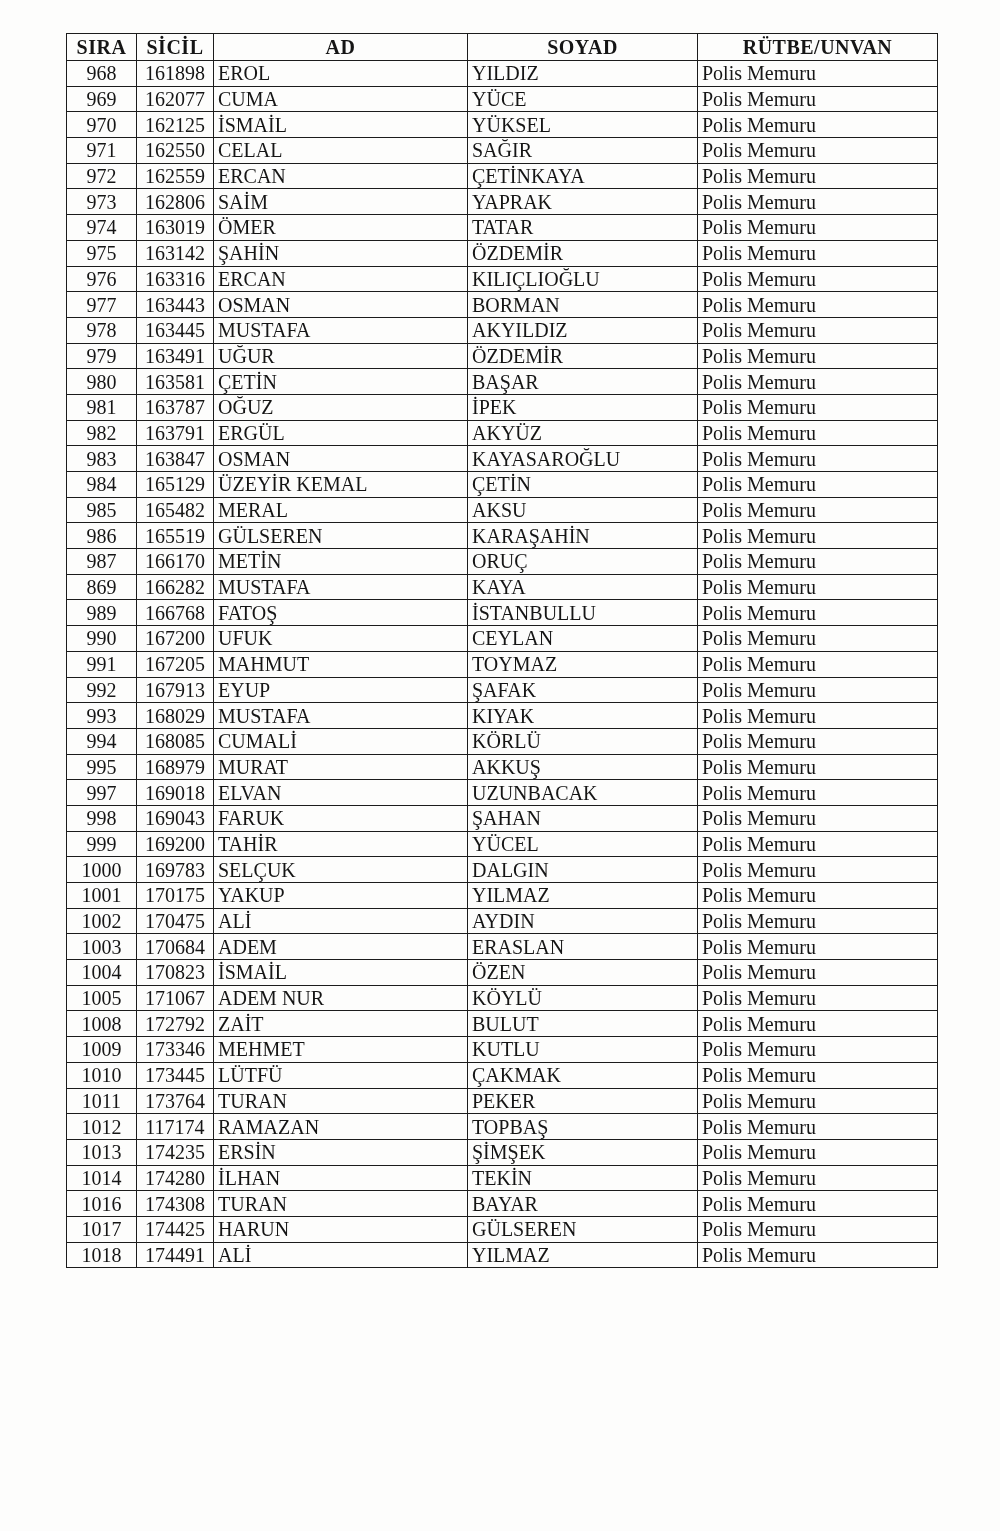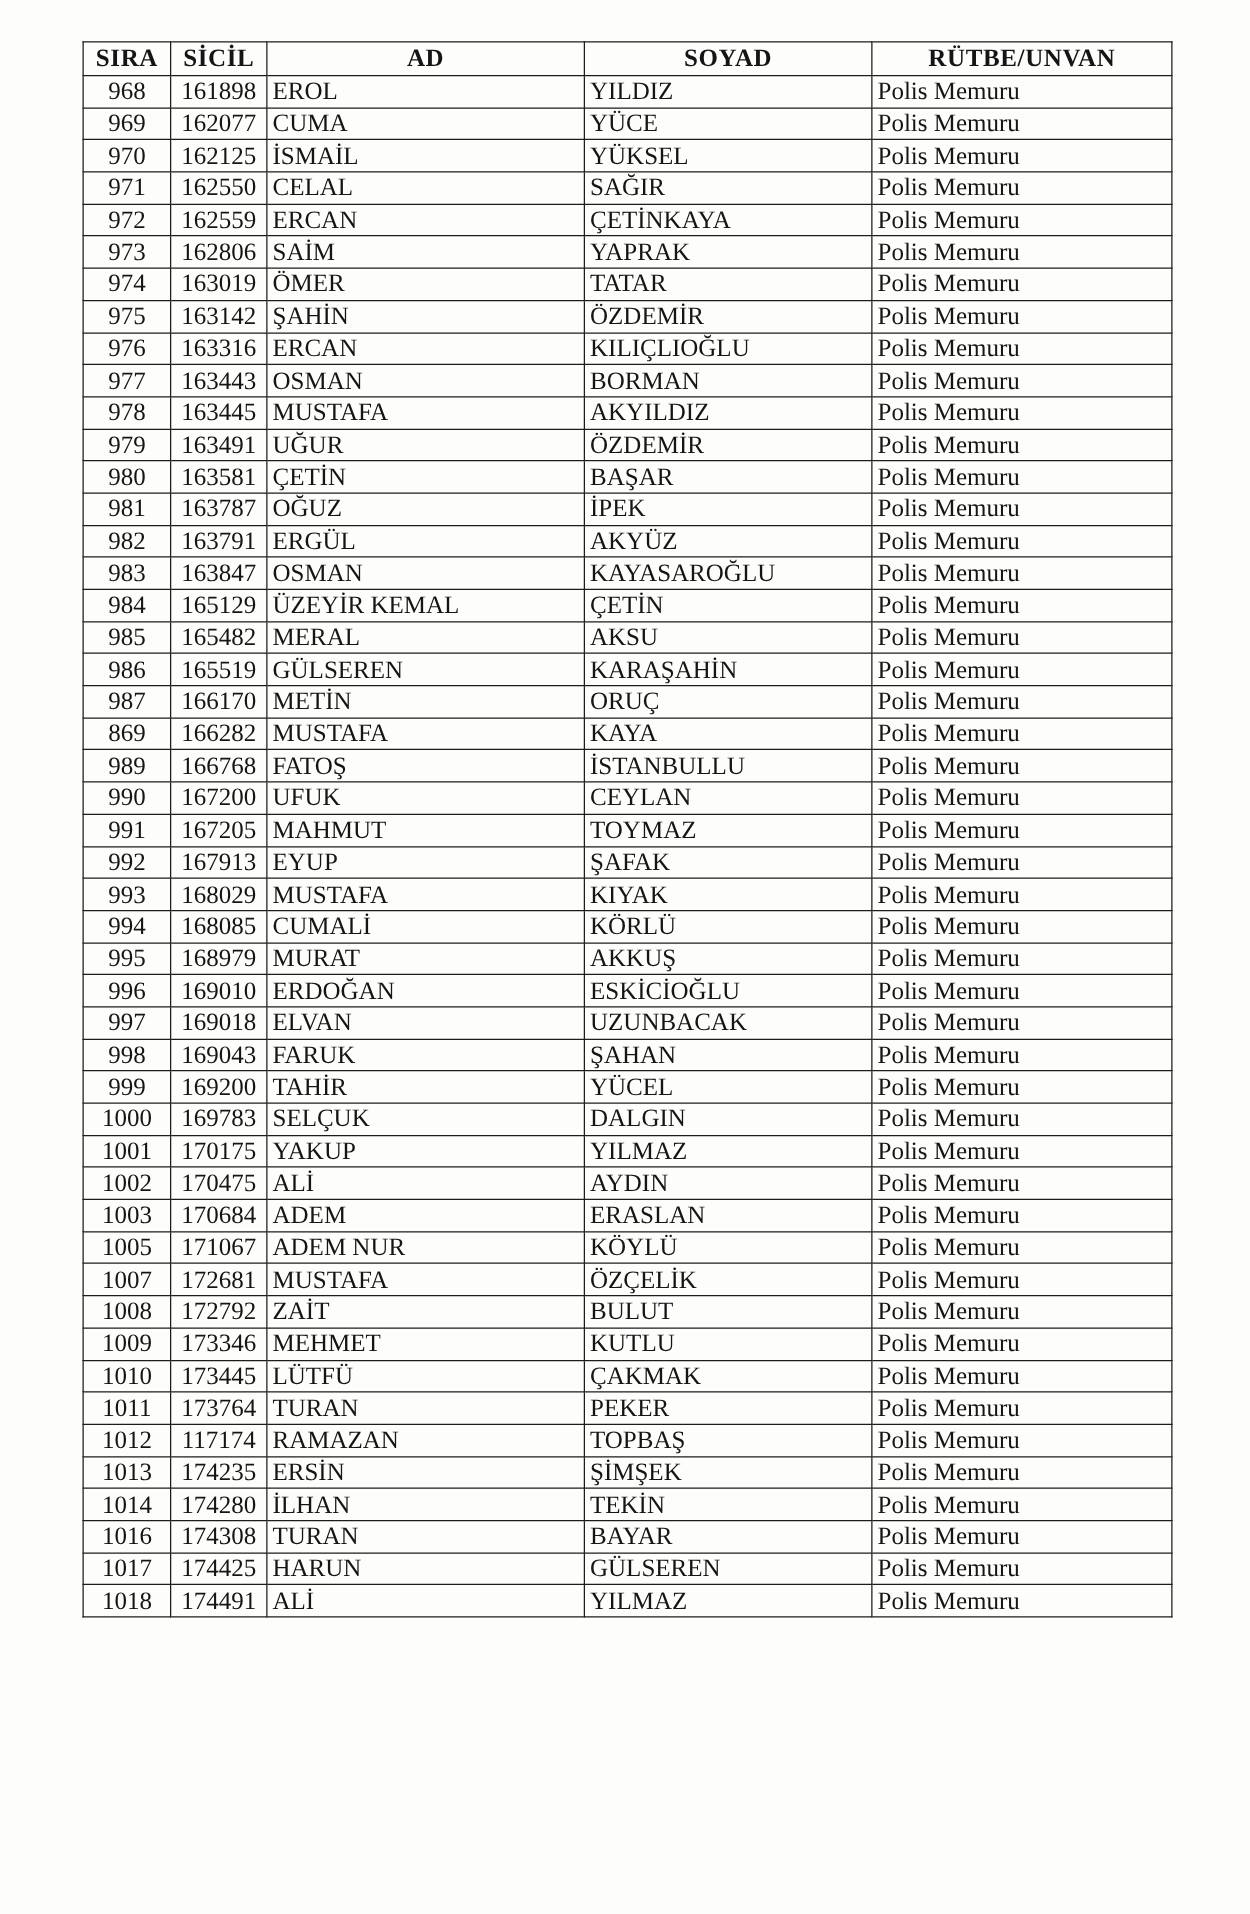--- a/index.html
+++ b/index.html
@@ -274,27 +274,20 @@
           <td class="cell-text">Polis Memuru</td>
         </tr>
         <tr>
           <td class="cell-num">995</td>
           <td class="cell-num">168979</td>
           <td class="cell-text">MURAT</td>
           <td class="cell-text">AKKUŞ</td>
           <td class="cell-text">Polis Memuru</td>
         </tr>
         <tr>
-          <td class="cell-num">996</td>
-          <td class="cell-num">169010</td>
-          <td class="cell-text">ERDOĞAN</td>
-          <td class="cell-text">ESKİCİOĞLU</td>
-          <td class="cell-text">Polis Memuru</td>
-        </tr>
-        <tr>
           <td class="cell-num">997</td>
           <td class="cell-num">169018</td>
           <td class="cell-text">ELVAN</td>
           <td class="cell-text">UZUNBACAK</td>
           <td class="cell-text">Polis Memuru</td>
         </tr>
         <tr>
           <td class="cell-num">998</td>
           <td class="cell-num">169043</td>
           <td class="cell-text">FARUK</td>
@@ -330,31 +323,31 @@
           <td class="cell-text">Polis Memuru</td>
         </tr>
         <tr>
           <td class="cell-num">1003</td>
           <td class="cell-num">170684</td>
           <td class="cell-text">ADEM</td>
           <td class="cell-text">ERASLAN</td>
           <td class="cell-text">Polis Memuru</td>
         </tr>
         <tr>
+          <td class="cell-num">1004</td>
+          <td class="cell-num">170823</td>
+          <td class="cell-text">İSMAİL</td>
+          <td class="cell-text">ÖZEN</td>
+          <td class="cell-text">Polis Memuru</td>
+        </tr>
+        <tr>
           <td class="cell-num">1005</td>
           <td class="cell-num">171067</td>
           <td class="cell-text">ADEM NUR</td>
           <td class="cell-text">KÖYLÜ</td>
-          <td class="cell-text">Polis Memuru</td>
-        </tr>
-        <tr>
-          <td class="cell-num">1007</td>
-          <td class="cell-num">172681</td>
-          <td class="cell-text">MUSTAFA</td>
-          <td class="cell-text">ÖZÇELİK</td>
           <td class="cell-text">Polis Memuru</td>
         </tr>
         <tr>
           <td class="cell-num">1008</td>
           <td class="cell-num">172792</td>
           <td class="cell-text">ZAİT</td>
           <td class="cell-text">BULUT</td>
           <td class="cell-text">Polis Memuru</td>
         </tr>
         <tr>

